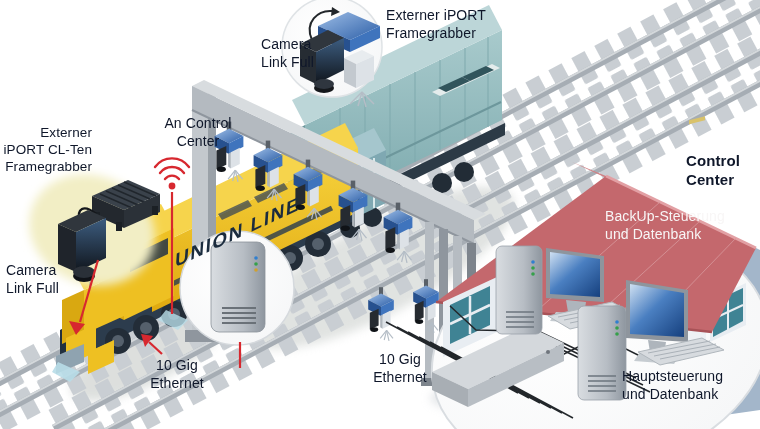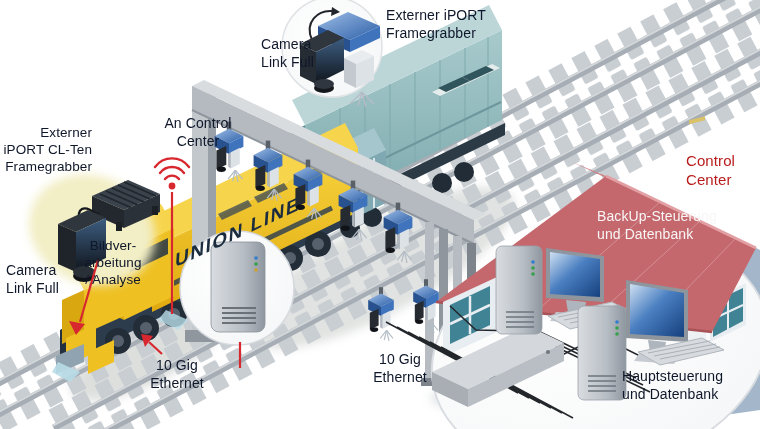--- a/index.html
+++ b/index.html
@@ -2,22 +2,22 @@
 <html><head>
 <meta charset="utf-8">
 <style>
   html,body{margin:0;padding:0;background:#ffffff;}
   #stage{position:relative;width:760px;height:429px;overflow:hidden;background:#ffffff;
          font-family:"Liberation Sans",sans-serif;}
   #art{position:absolute;left:0;top:0;}
   .lbl{position:absolute;font-size:14px;line-height:1.26;color:#0f172a;
        white-space:pre-line;letter-spacing:.1px;}
   .ctr{text-align:center;}
-  .lbl-blue{color:#b91c1c;font-weight:normal;font-size:15px;line-height:1.25;}
-  .lbl-white{color:#f8f6f6;}
+  .lbl-blue{color:#0f172a;font-weight:bold;font-size:15px;line-height:1.25;}
+  .lbl-white{color:#f8f6f6;margin-left:8px;}
   .brand{position:absolute;left:176px;top:250px;font-weight:bold;font-size:19px;
          color:#1b2c3e;letter-spacing:1.5px;transform:skewY(-25deg) skewX(-4deg);
          transform-origin:0 0;}
 </style>
 </head>
 <body>
 
 <div id="stage">
 <svg id="art" width="760" height="429" viewBox="0 0 760 429">
   <defs>
@@ -384,23 +384,20 @@
 Framegrabber</div>
 <div class="lbl" style="left:261px;top:36px;">Camera
 Link Full</div>
 <div class="lbl ctr" style="left:2px;top:124px;width:90px;font-size:13.5px;text-align:right;">Externer
 iPORT CL-Ten
 Framegrabber</div>
 <div class="lbl ctr" style="left:118px;top:115px;width:76px;margin-left:42px;">An Control
 Center</div>
 <div class="lbl" style="left:6px;top:262px;">Camera
 Link Full</div>
-<div class="lbl ctr" style="left:80px;top:237px;width:66px;font-size:13.5px;">Bildver-
-arbeitung
-/ Analyse</div>
 <div class="lbl ctr" style="left:146px;top:357px;width:62px;">10 Gig
 Ethernet</div>
 <div class="lbl ctr" style="left:368px;top:351px;width:64px;">10 Gig
 Ethernet</div>
 <div class="lbl lbl-blue" style="left:686px;top:152px;">Control
 Center</div>
 <div class="lbl lbl-white" style="left:597px;top:208px;">BackUp-Steuerung
 und Datenbank</div>
 <div class="lbl" style="left:622px;top:368px;">Hauptsteuerung
 und Datenbank</div>

